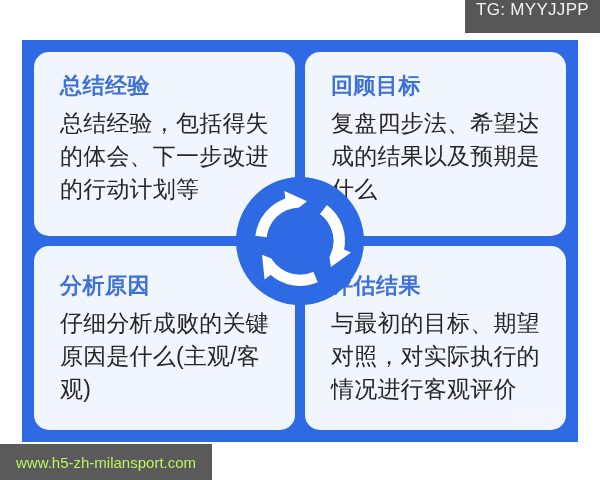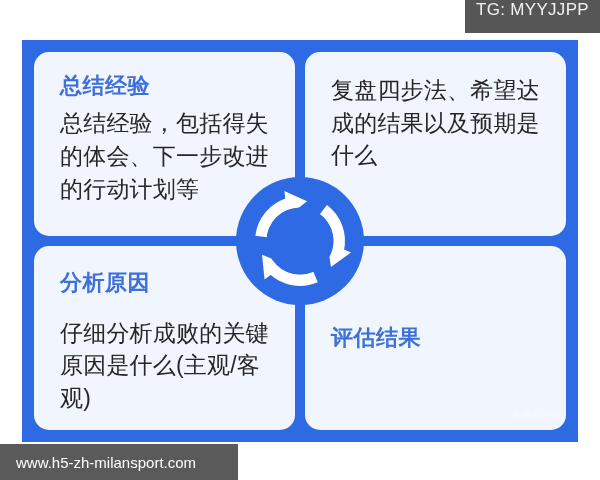--- a/index.html
+++ b/index.html
@@ -29,24 +29,24 @@
     display: flex;
     justify-content: center;
     z-index: 40;
   }
 
   
   .site-watermark {
     position: absolute;
     left: 0;
     bottom: 0;
-    width: 238px;
+    width: 212px;
     height: 36px;
     background: #5a5a5a;
-    color: #ffffff;
+    color: #bef264;
     font-size: 15px;
     display: flex;
     align-items: center;
     padding-left: 16px;
     box-sizing: border-box;
     z-index: 40;
   }
 
   
   .panel {
@@ -75,23 +75,22 @@
     background: #F1F5FD;
     border-radius: 15px;
     box-sizing: border-box;
     padding: 22px 24px 18px 26px;
     position: relative;
     overflow: hidden;
   }
   .card.row2 {
     display: flex;
     flex-direction: column;
-    justify-content: center;
+    justify-content: flex-start;
     padding-top: 28px;
-    gap: 12px;
   }
 
   .card-title {
     color: #3D70D8;
     font-weight: bold;
     font-size: 22px;
     line-height: 1.1;
     margin-bottom: 9px;
     letter-spacing: 0.5px;
   }
@@ -138,30 +137,32 @@
 
 <div class="panel">
   <div class="grid">
 
     <div class="card">
       <div class="card-title">总结经验</div>
       <div class="card-body">总结经验，包括得失的体会、下一步改进的行动计划等</div>
     </div>
 
     <div class="card">
+      <div class="card-title">回顾目标</div>
       <div class="card-body">复盘四步法、希望达成的结果以及预期是什么</div>
     </div>
 
     <div class="card row2">
       <div class="card-title">分析原因</div>
       <div class="card-body">仔细分析成败的关键原因是什么(主观/客观)</div>
     </div>
 
     <div class="card row2">
       <div class="card-title">评估结果</div>
+      <div class="card-body">与最初的目标、期望对照，对实际执行的情况进行客观评价</div>
     </div>
 
     <div class="cycle">
       <svg width="128" height="128" viewBox="0 0 128 128" xmlns="http://www.w3.org/2000/svg">
         <circle cx="64" cy="64" r="64" fill="#2D6AE3"></circle>
         <circle cx="64" cy="64" r="38" fill="#2D6AE3"></circle>
         <g fill="#FFFFFF">
 
           <path d="M 20.5 52.5
                    A 45 45 0 0 1 57 19.6

